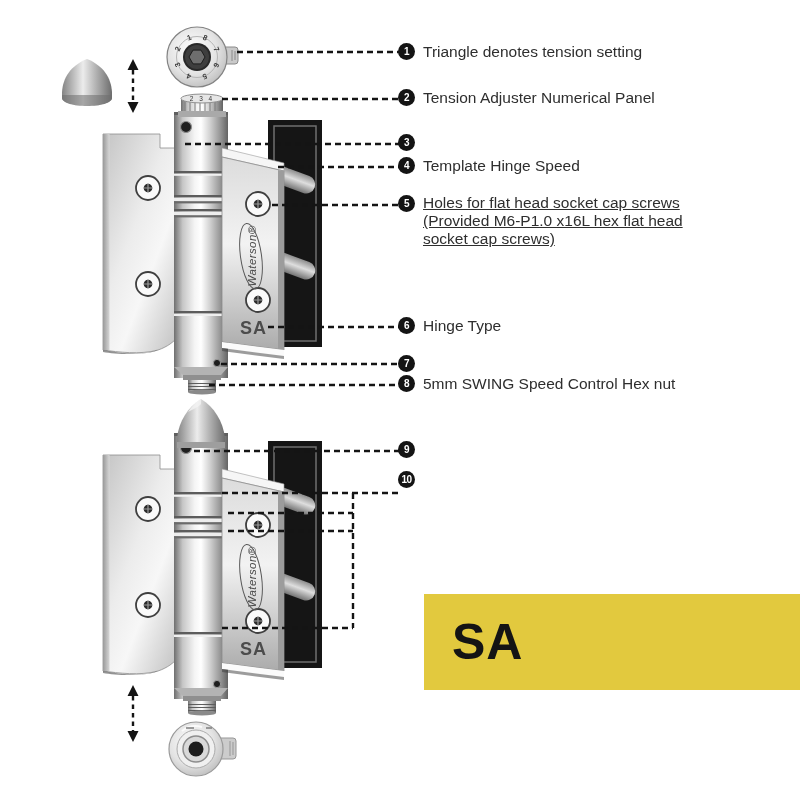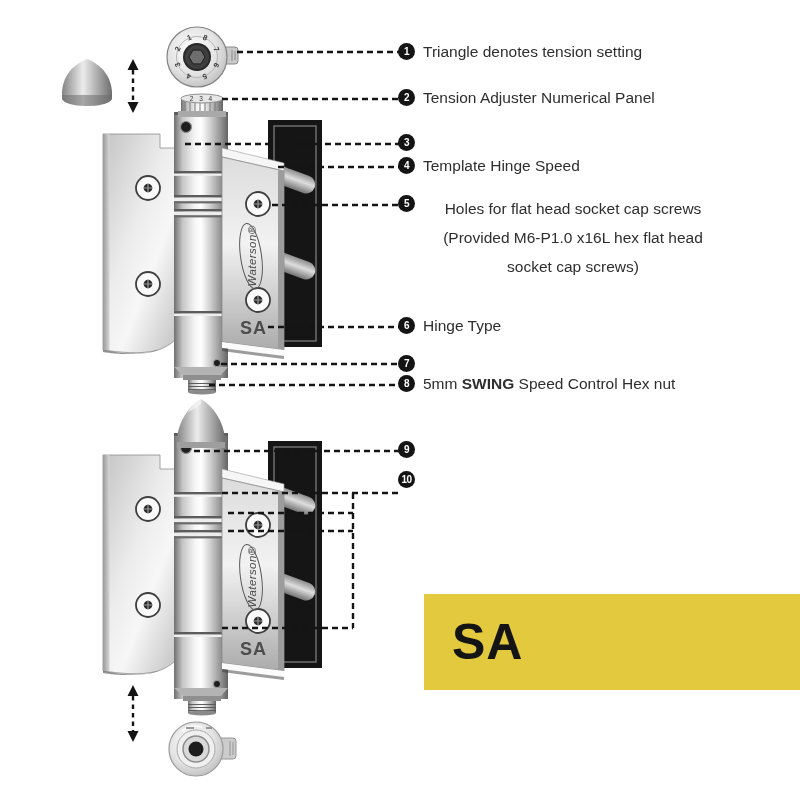--- a/index.html
+++ b/index.html
@@ -10,23 +10,23 @@
   #art{position:absolute;left:0;top:0;}
   .callout{
     position:absolute;left:398px;display:flex;align-items:flex-start;gap:8px;
     color:#2e2e2e;font-size:15.5px;line-height:20px;white-space:nowrap;
   }
   .callout .cnum{
     flex:0 0 auto;width:17px;height:17px;margin-top:1px;border-radius:50%;
     background:#141414;color:#fff;font-size:10px;font-weight:bold;
     display:flex;align-items:center;justify-content:center;letter-spacing:-0.5px;
   }
-  .callout .ctext{white-space:nowrap;text-align:center;}
-  .callout.wrap .ctext{white-space:normal;width:300px;line-height:29px;}
-  .callout .bold{font-weight:bold;}
+  .callout .ctext{white-space:nowrap;}
+  .callout.wrap .ctext{white-space:normal;width:300px;line-height:18px;text-decoration:underline;}
+  .callout .bold{font-weight:normal;}
   #badge{
     position:absolute;left:424px;top:594px;width:376px;height:96px;
     display:flex;align-items:center;
   }
   #badge .badge-label{
     margin-left:28px;font-size:50px;font-weight:bold;color:#141414;letter-spacing:1px;
   }
 </style>
 </head>
 <body>

